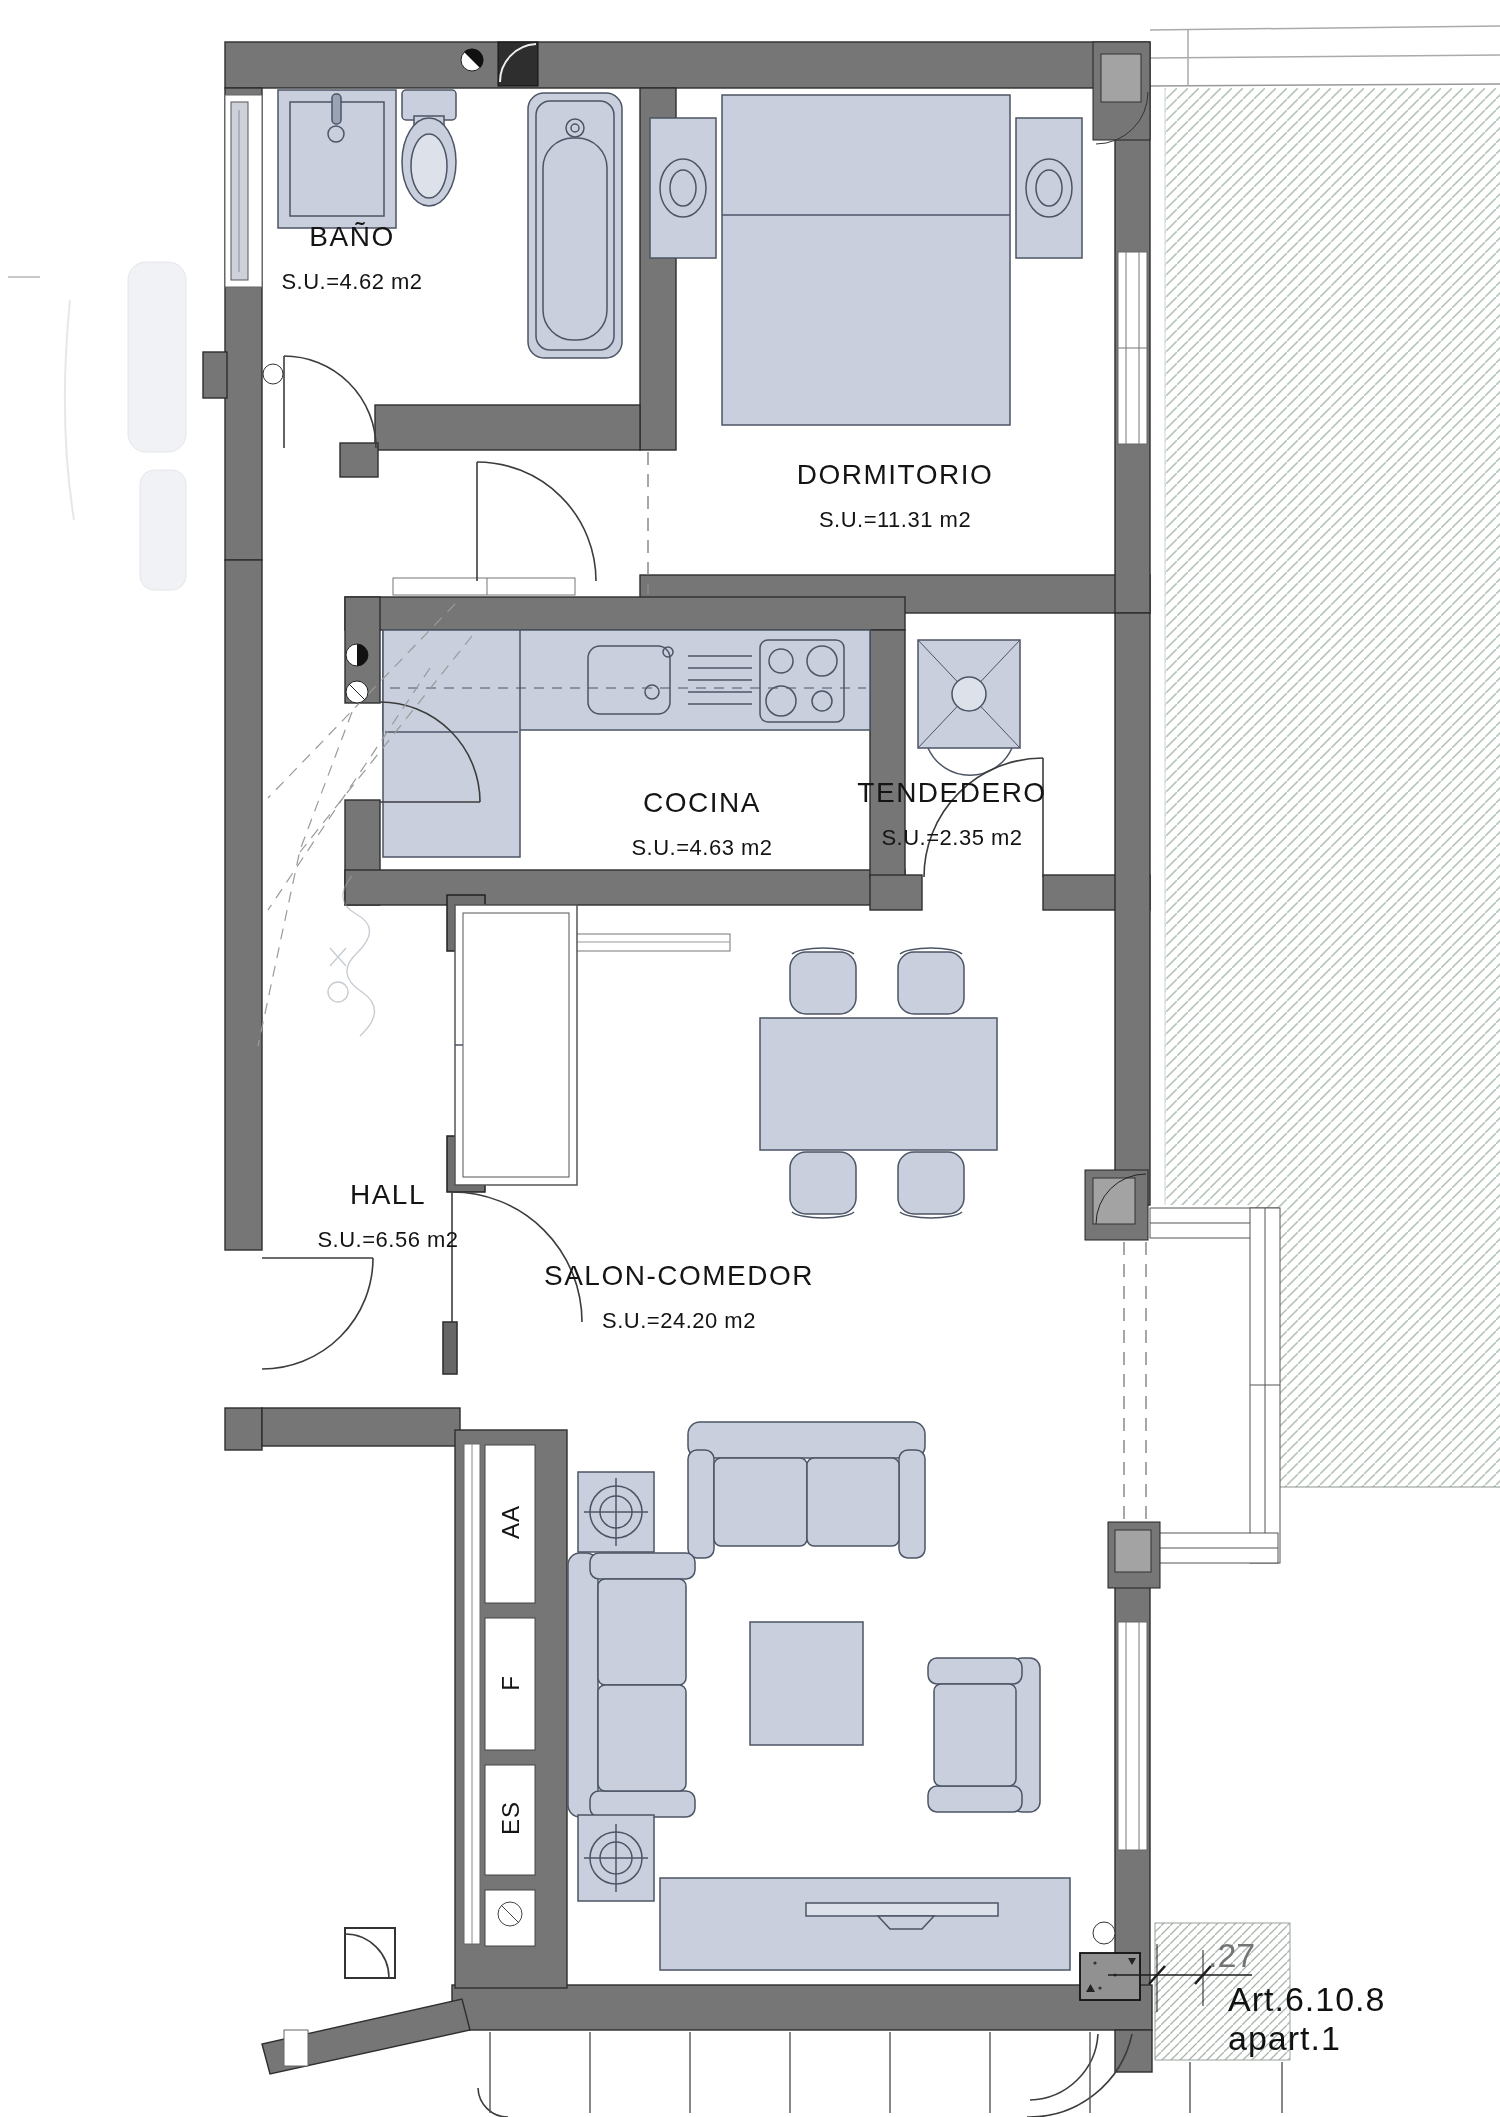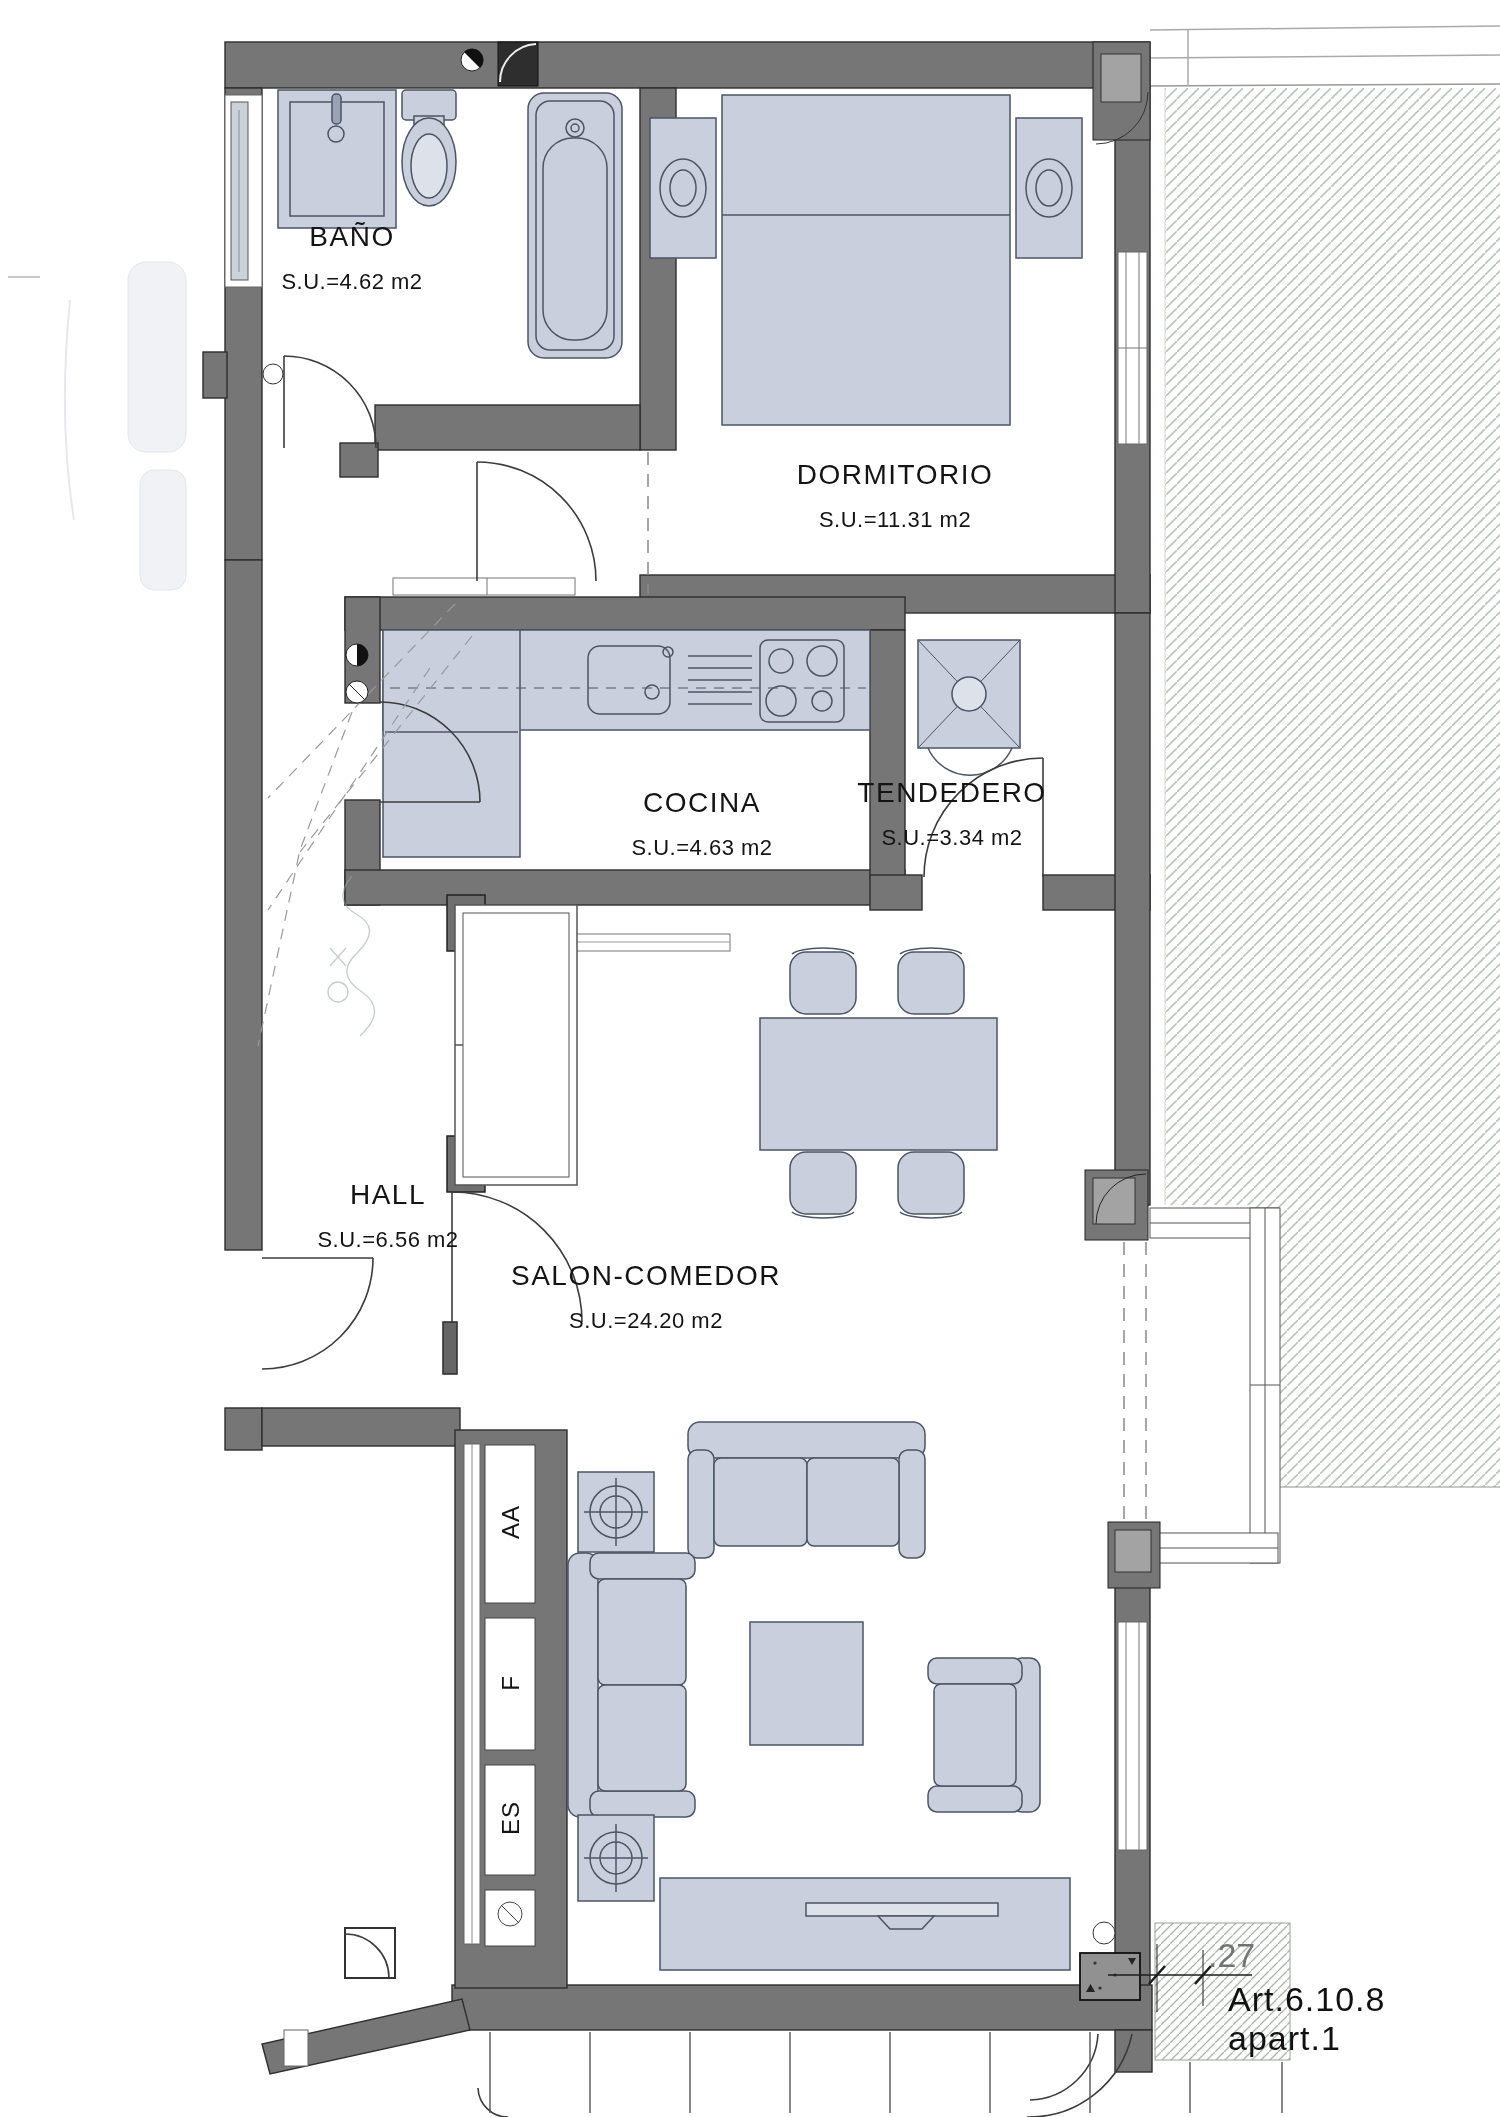--- a/index.html
+++ b/index.html
@@ -369,27 +369,27 @@
   <div class="lbl" style="left:895px;top:496px">
     <div class="room-name">DORMITORIO</div>
     <div class="room-area">S.U.=11.31 m2</div>
   </div>
   <div class="lbl" style="left:702px;top:824px">
     <div class="room-name">COCINA</div>
     <div class="room-area">S.U.=4.63 m2</div>
   </div>
   <div class="lbl" style="left:952px;top:814px">
     <div class="room-name">TENDEDERO</div>
-    <div class="room-area">S.U.=3.34 m2</div>
+    <div class="room-area">S.U.=2.35 m2</div>
   </div>
   <div class="lbl" style="left:388px;top:1216px">
     <div class="room-name">HALL</div>
     <div class="room-area">S.U.=6.56 m2</div>
   </div>
-  <div class="lbl" style="left:646px;top:1297px">
+  <div class="lbl" style="left:679px;top:1297px">
     <div class="room-name">SALON-COMEDOR</div>
     <div class="room-area">S.U.=24.20 m2</div>
   </div>
 
   <div class="shaft" style="left:511px;top:1522px">AA</div>
   <div class="shaft" style="left:511px;top:1683px">F</div>
   <div class="shaft" style="left:511px;top:1818px">ES</div>
 
   <div class="dim" style="left:1208px;top:1936px">.27</div>
   <div class="reg" style="left:1228px;top:1980px">Art.6.10.8  apart.1</div>

